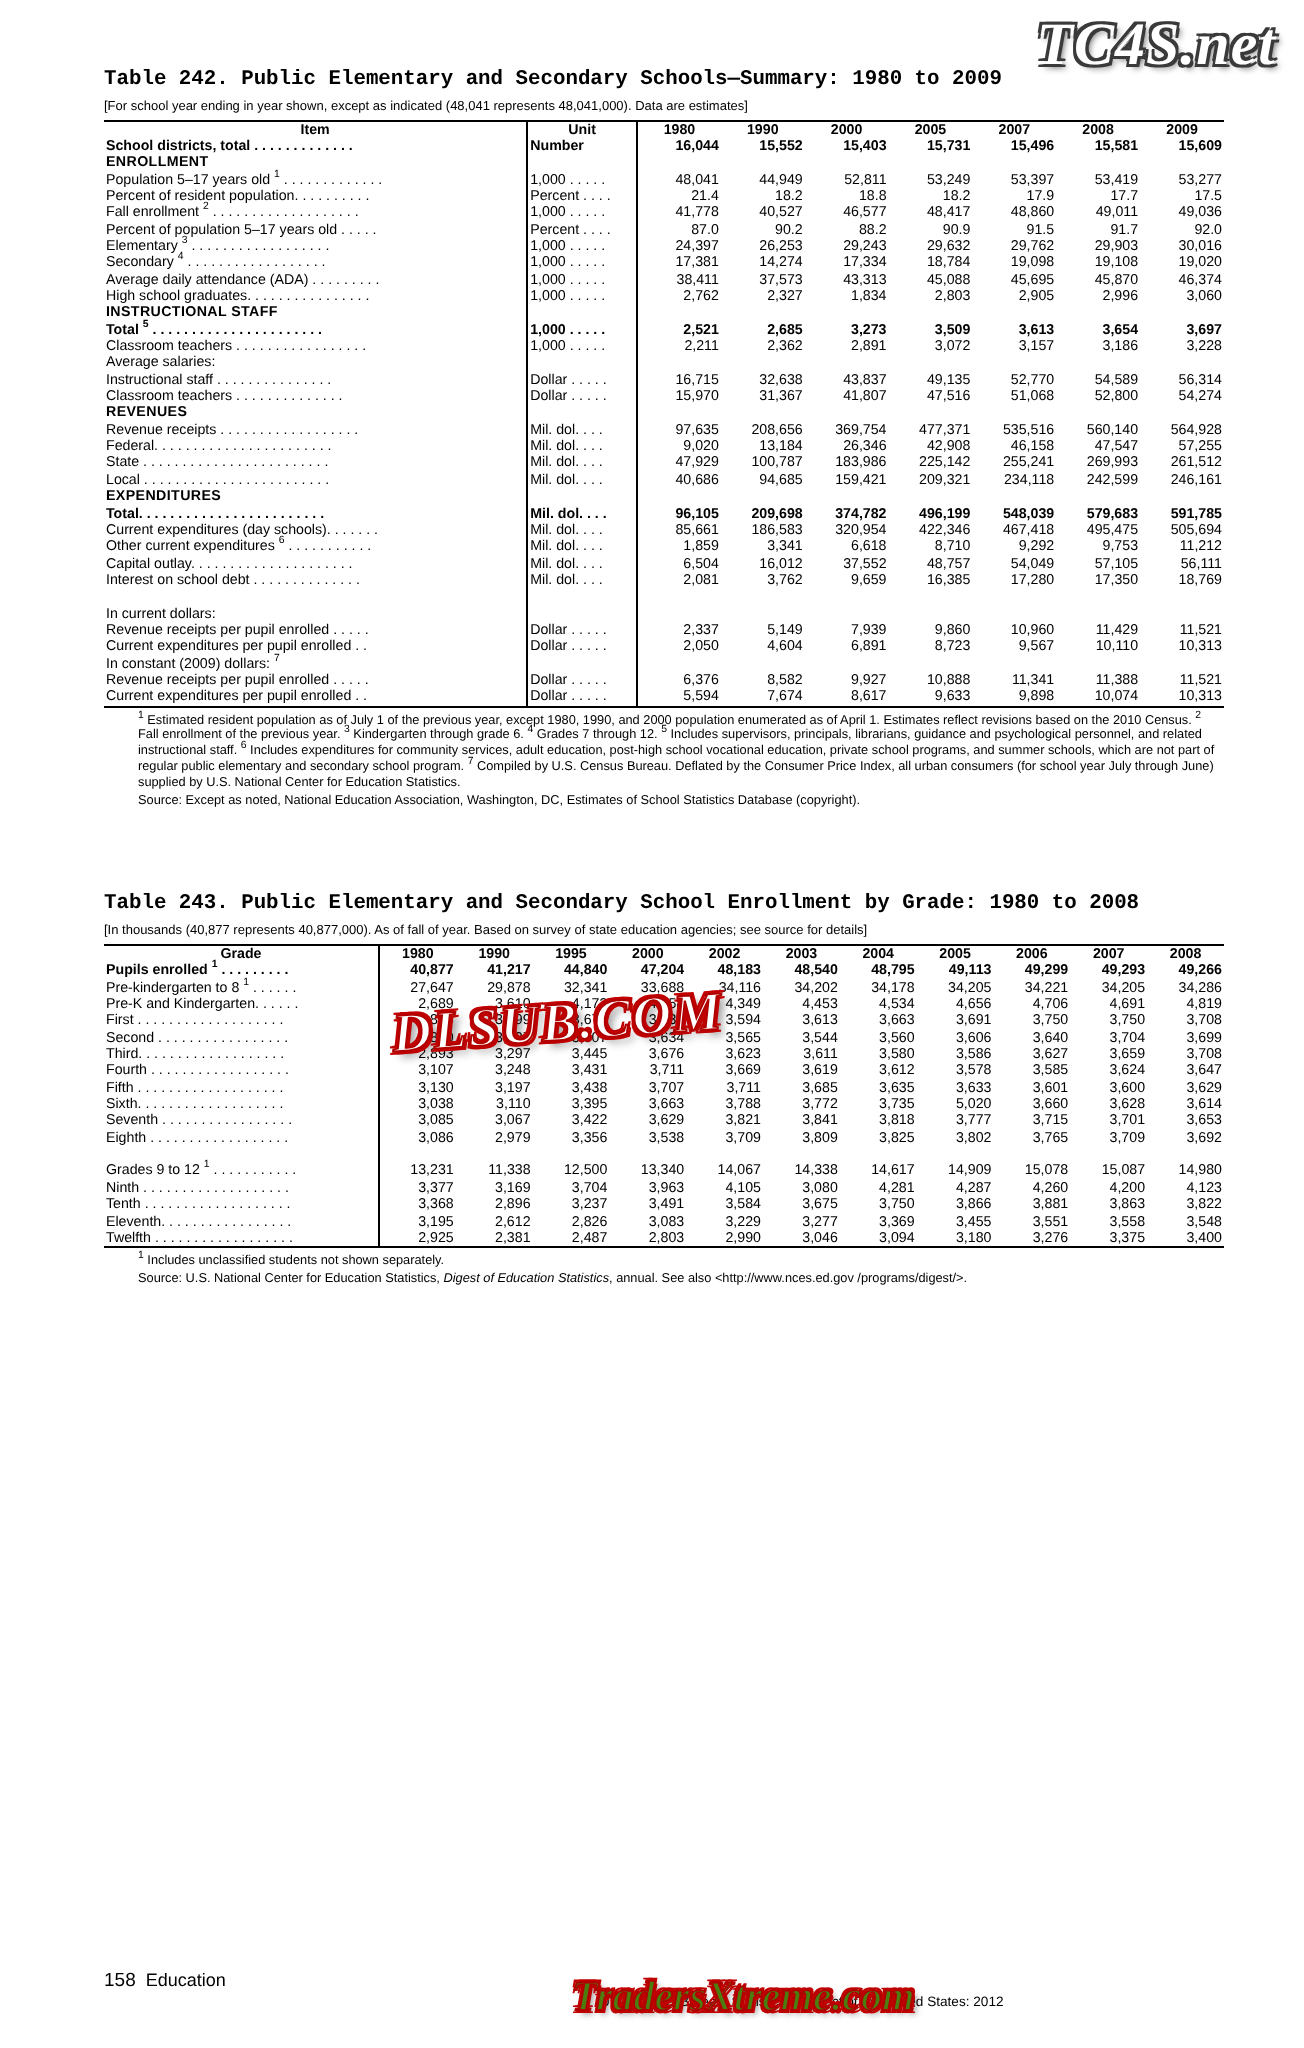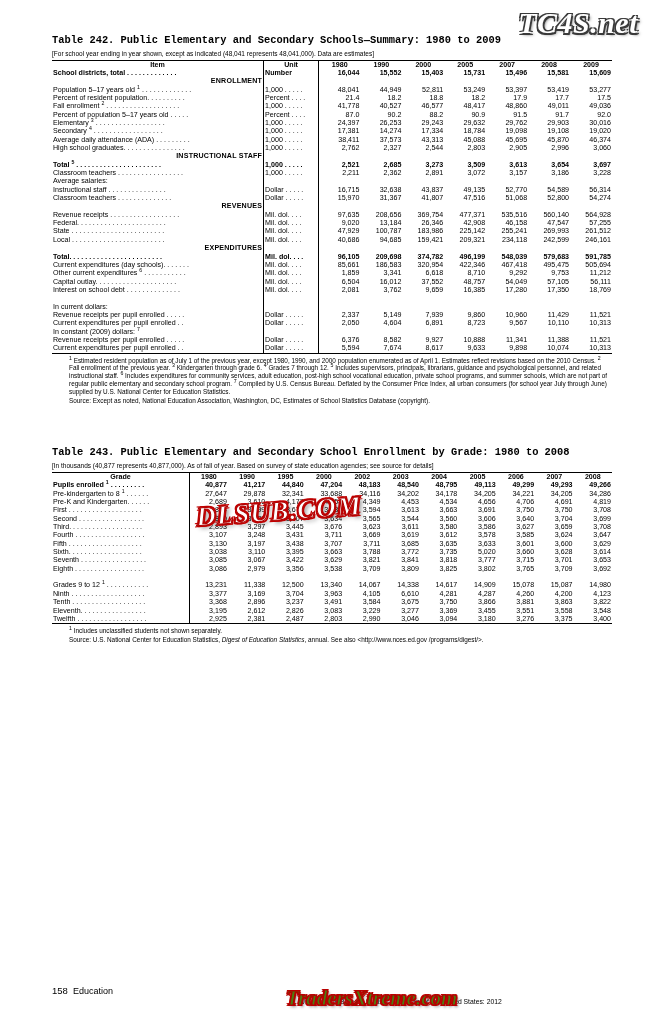--- a/index.html
+++ b/index.html
@@ -84,21 +84,21 @@
     font-weight:bold;font-size:7.1px;text-align:center;
     padding:1.5px 1px 1.5px 1px;
   }
   th.colhdr.item{text-align:center;}
   td.item{text-align:left;}
   td.unit{text-align:left;padding-left:3px;}
   td.num{text-align:right;padding-right:2px;}
   .b{font-weight:bold;}
   .ind1{padding-left:7px;margin-top:37px;}
   .ind2{padding-left:14px;}
-  .section{font-weight:bold;text-align:right;letter-spacing:.2px;}
+  .section{font-weight:bold;text-align:left;letter-spacing:.2px;}
   .footnotes{
     font-size:6.4px;line-height:7.8px;margin-top:3px;
   }
   .footnotes .src{margin-top:1px;}
   .fn-ind{padding-left:17px;text-indent:0;}
   sup{font-size:5.2px;vertical-align:super;line-height:0;}
 
   .pagefoot{
     position:absolute;left:52px;top:985px;
     font-size:9px;
@@ -247,21 +247,21 @@
             <td class="num">45,088</td>
             <td class="num">45,695</td>
             <td class="num">45,870</td>
             <td class="num">46,374</td>
           </tr>
           <tr>
             <td class="item">High school graduates. . . . . . . . . . . . . . . .</td>
             <td class="unit vline">1,000 . . . . .</td>
             <td class="num vline">2,762</td>
             <td class="num">2,327</td>
-            <td class="num">2,544</td>
+            <td class="num">1,834</td>
             <td class="num">2,803</td>
             <td class="num">2,905</td>
             <td class="num">2,996</td>
             <td class="num">3,060</td>
           </tr>
           <tr>
             <td class="section">INSTRUCTIONAL STAFF</td>
             <td class="vline"></td>
             <td class="vline"></td>
             <td></td>
@@ -750,21 +750,21 @@
             <td class="num">15,087</td>
             <td class="num">14,980</td>
           </tr>
           <tr>
             <td class="item">Ninth . . . . . . . . . . . . . . . . . . .</td>
             <td class="num vline">3,377</td>
             <td class="num">3,169</td>
             <td class="num">3,704</td>
             <td class="num">3,963</td>
             <td class="num">4,105</td>
-            <td class="num">6,610</td>
+            <td class="num">3,080</td>
             <td class="num">4,281</td>
             <td class="num">4,287</td>
             <td class="num">4,260</td>
             <td class="num">4,200</td>
             <td class="num">4,123</td>
           </tr>
           <tr>
             <td class="item">Tenth . . . . . . . . . . . . . . . . . . .</td>
             <td class="num vline">3,368</td>
             <td class="num">2,896</td>

